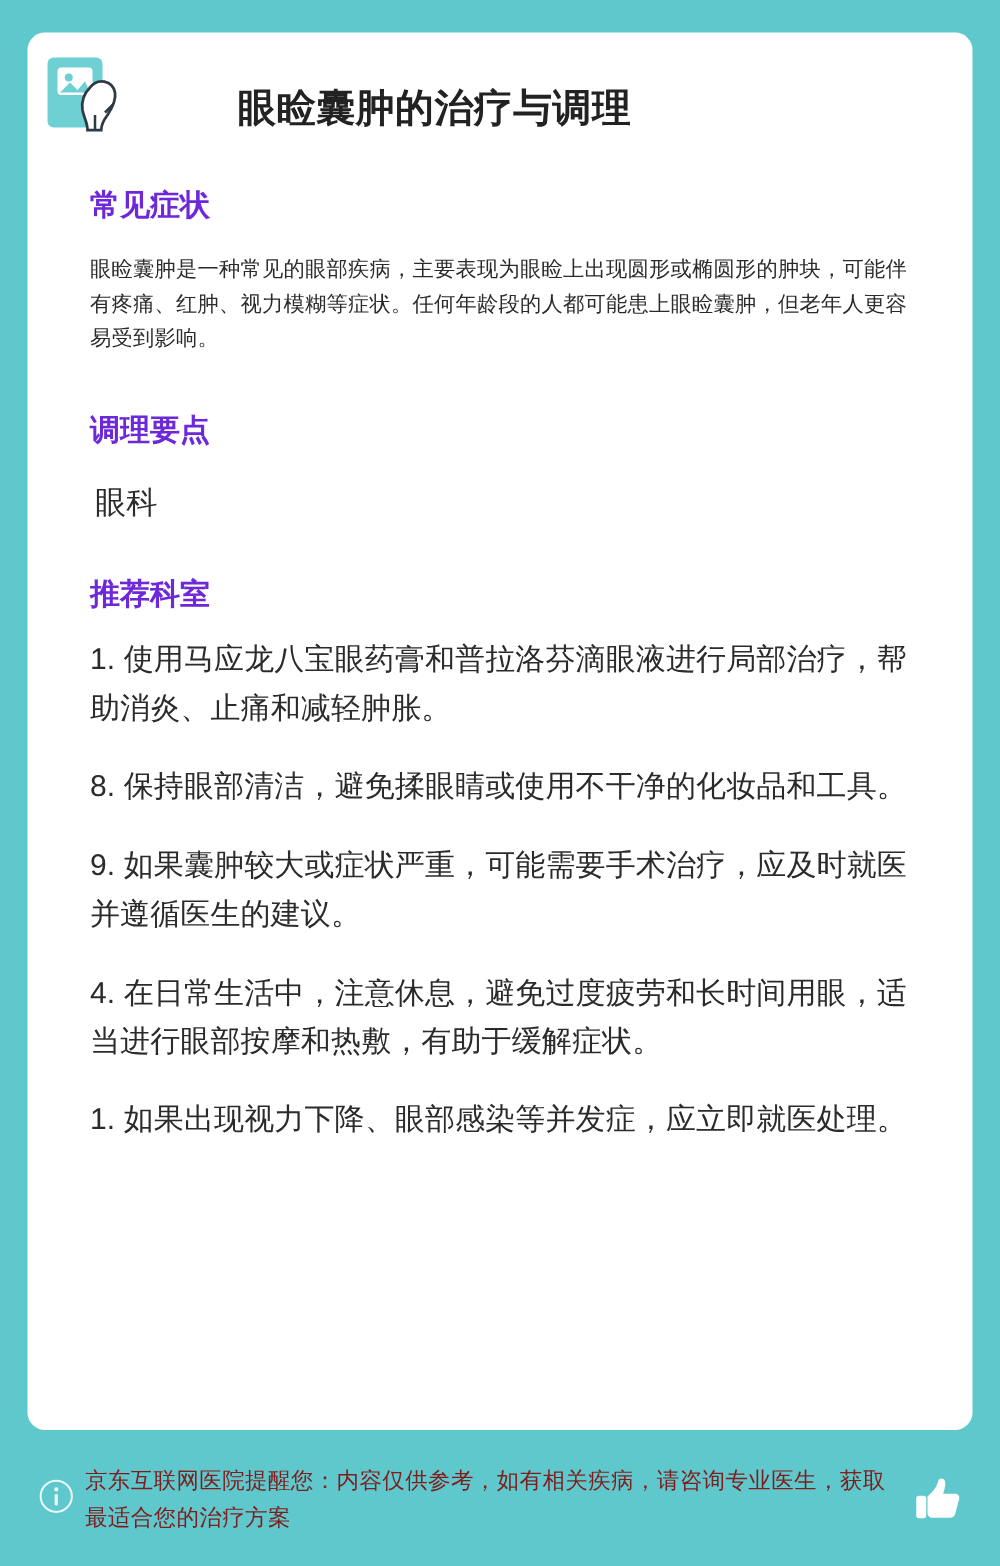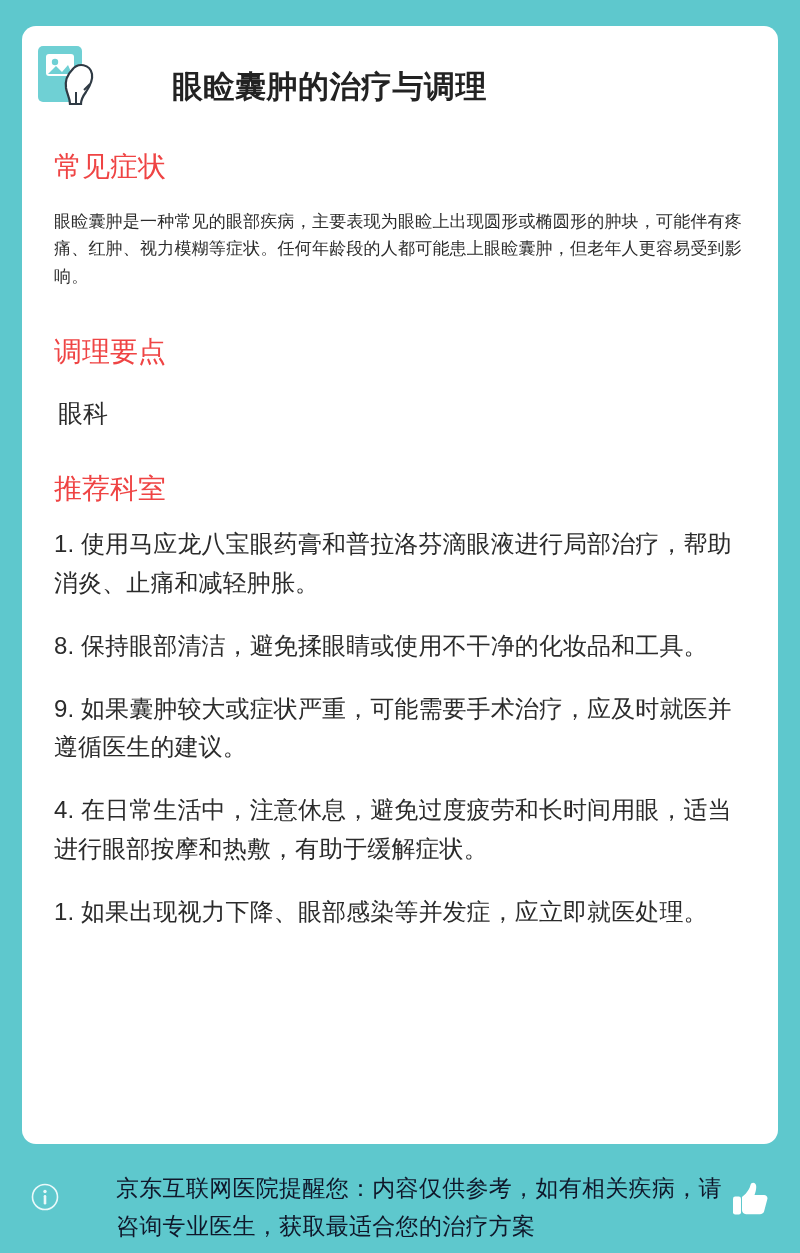--- a/index.html
+++ b/index.html
@@ -17,21 +17,21 @@
     position: relative;
     width: 800px;
     height: 1253px;
     box-sizing: border-box;
     padding: 26px 22px 0 22px;
   }
   .card {
     position: relative;
     background: #ffffff;
     border-radius: 14px;
-    padding: 40px 36px 34px 32px;
+    padding: 40px 36px 34px 50px;
     box-sizing: border-box;
     min-height: 1118px;
   }
   .doc-icon {
     position: absolute;
     left: 12px;
     top: 14px;
     width: 76px;
     height: 76px;
   }
@@ -40,23 +40,23 @@
   .title {
     font-size: 31px;
     font-weight: bold;
     color: #222222;
     letter-spacing: 0.5px;
     margin: 2px 0 0 118px;
     line-height: 1.2;
   }
 
   .section-title {
-    font-size: 28px;
-    font-weight: normal;
-    color: #ef4444;
+    font-size: 24px;
+    font-weight: bold;
+    color: #6d28d9;
     margin: 44px 0 22px 0;
     line-height: 1.3;
   }
   .section-title.tight {
     margin-top: 38px;
     margin-bottom: 18px;
   }
 
   .para {
     font-size: 17px;
@@ -91,25 +91,24 @@
   }
   .footer-icon {
     flex: 0 0 auto;
     width: 30px;
     height: 30px;
     margin-top: 12px;
     margin-right: 8px;
   }
   .footer-text {
     flex: 1 1 auto;
-    font-size: 23px;
-    color: #0f172a;
+    font-size: 18px;
+    color: #7f1d1d;
     line-height: 1.65;
     letter-spacing: 0.3px;
-    margin-left: 48px;
   }
   .thumb-up {
     flex: 0 0 auto;
     width: 40px;
     height: 44px;
     margin-left: 6px;
     margin-top: 8px;
   }
 </style>
 </head>

